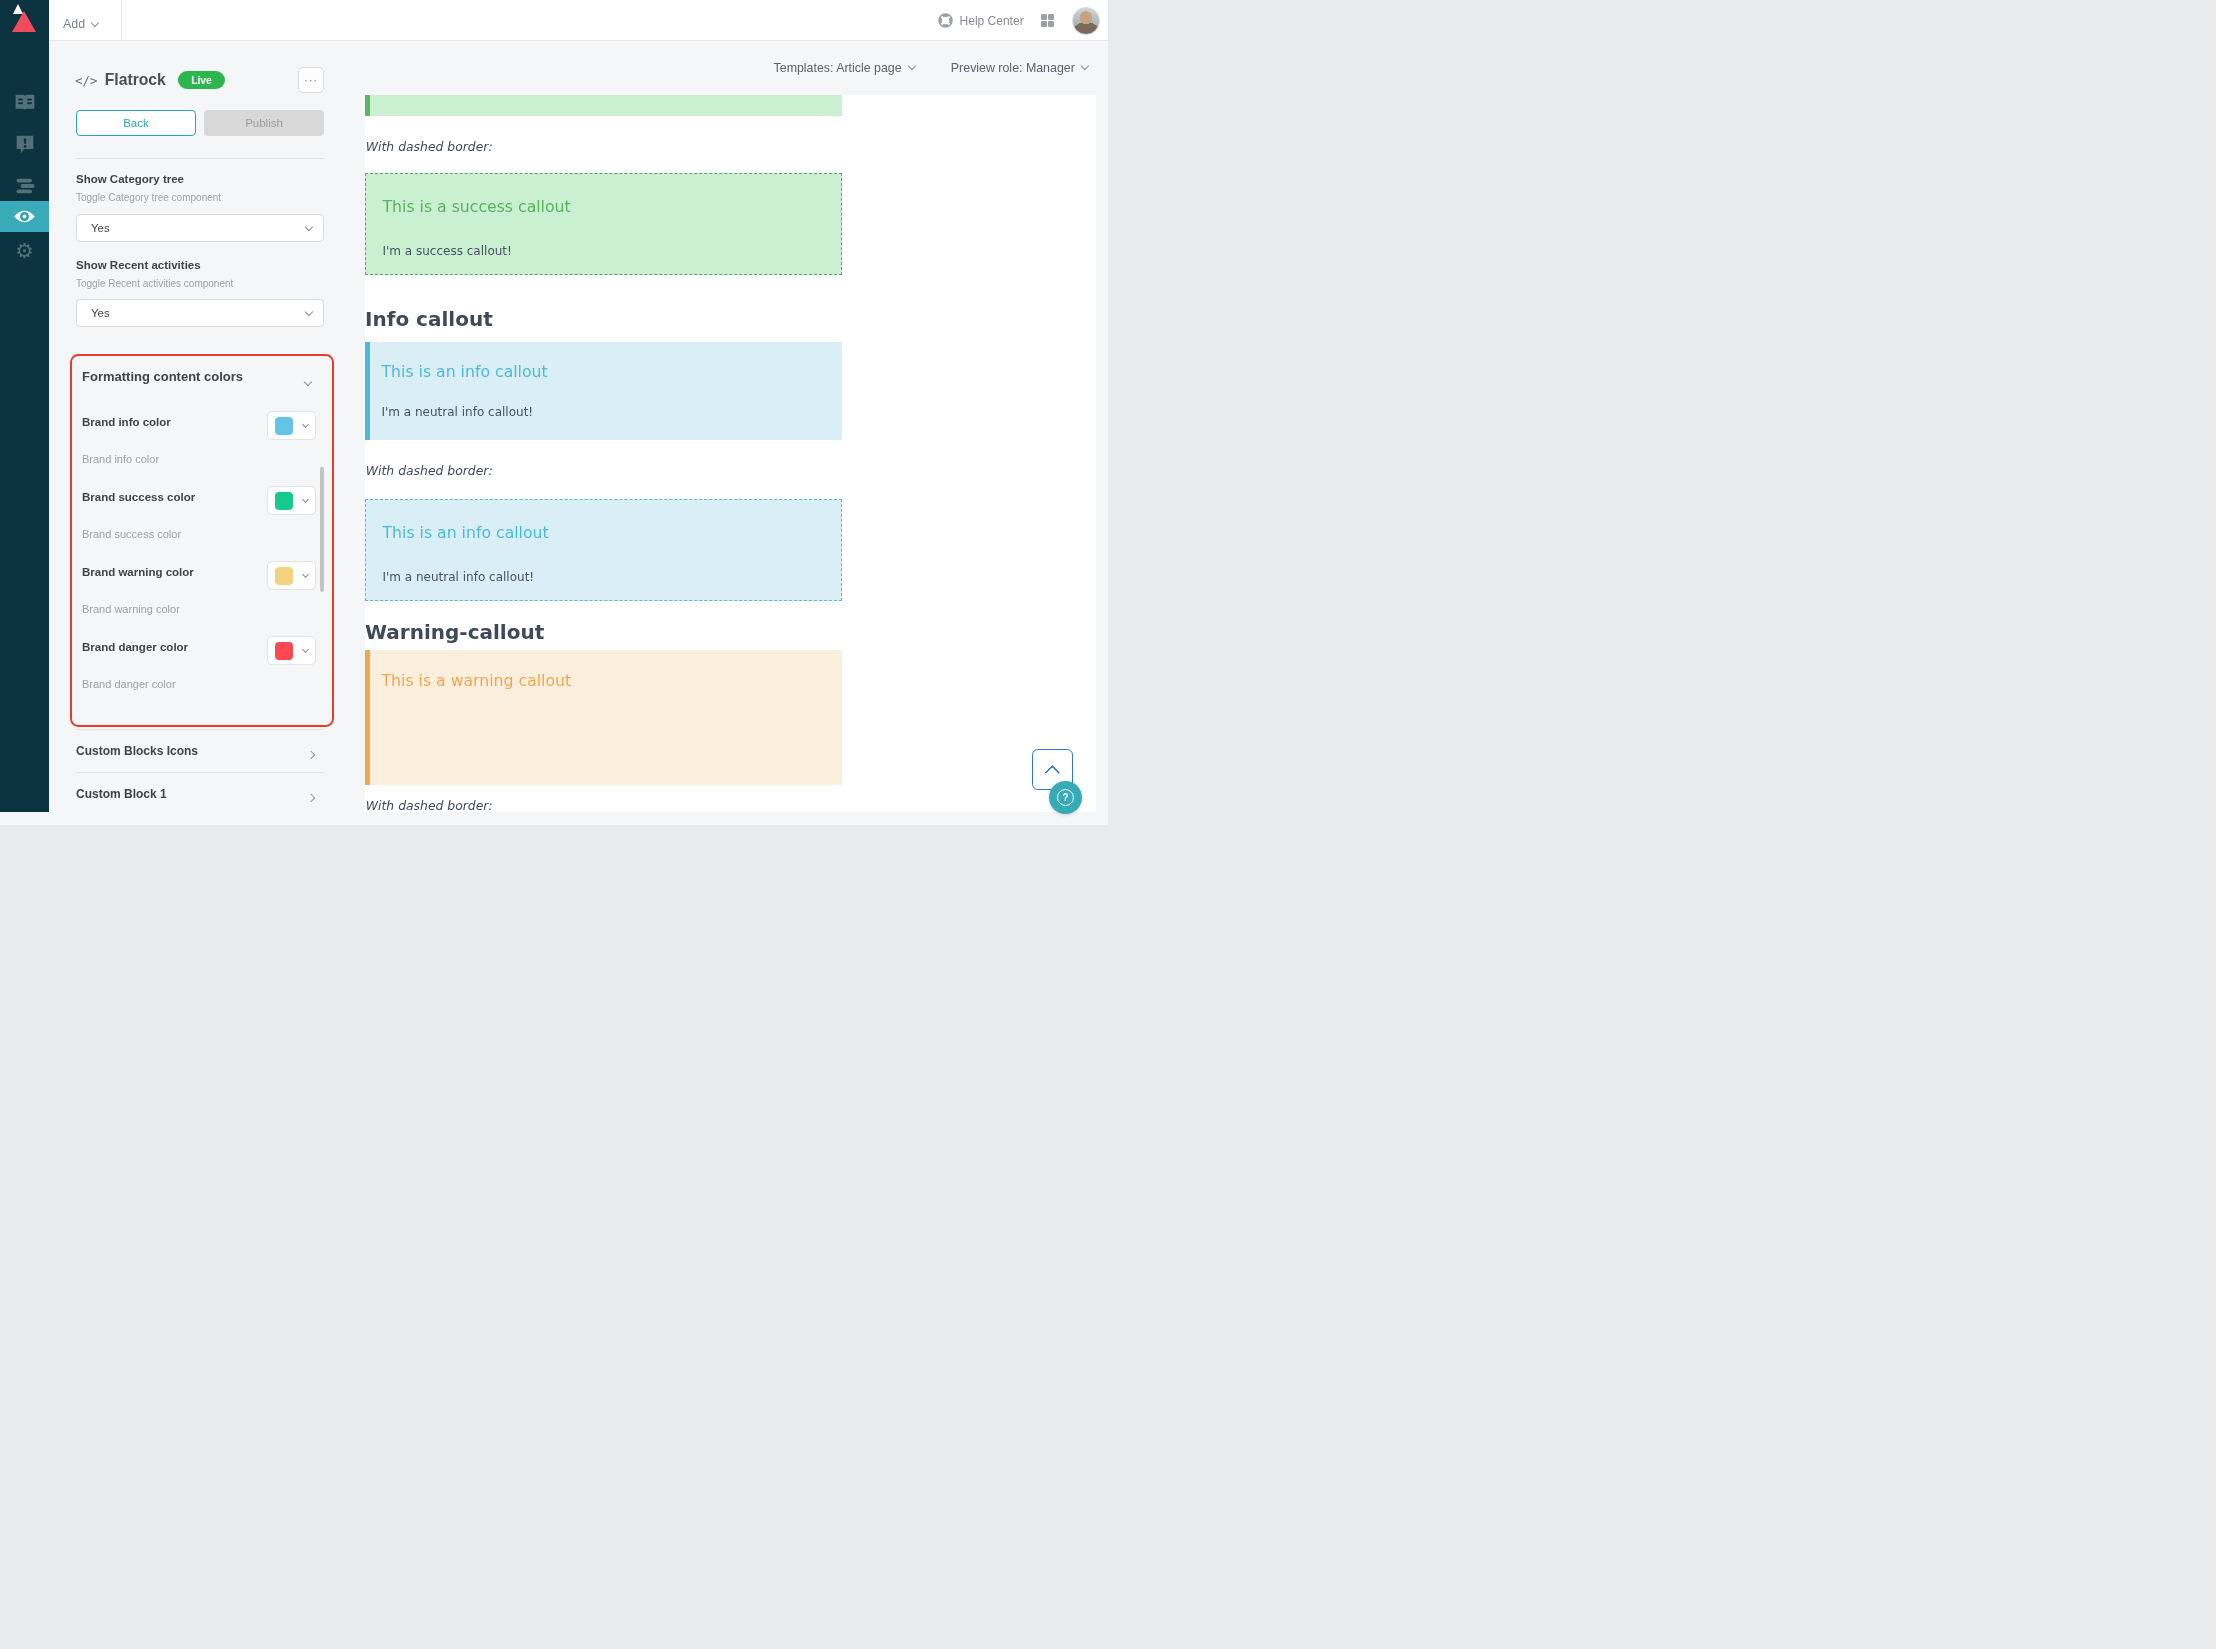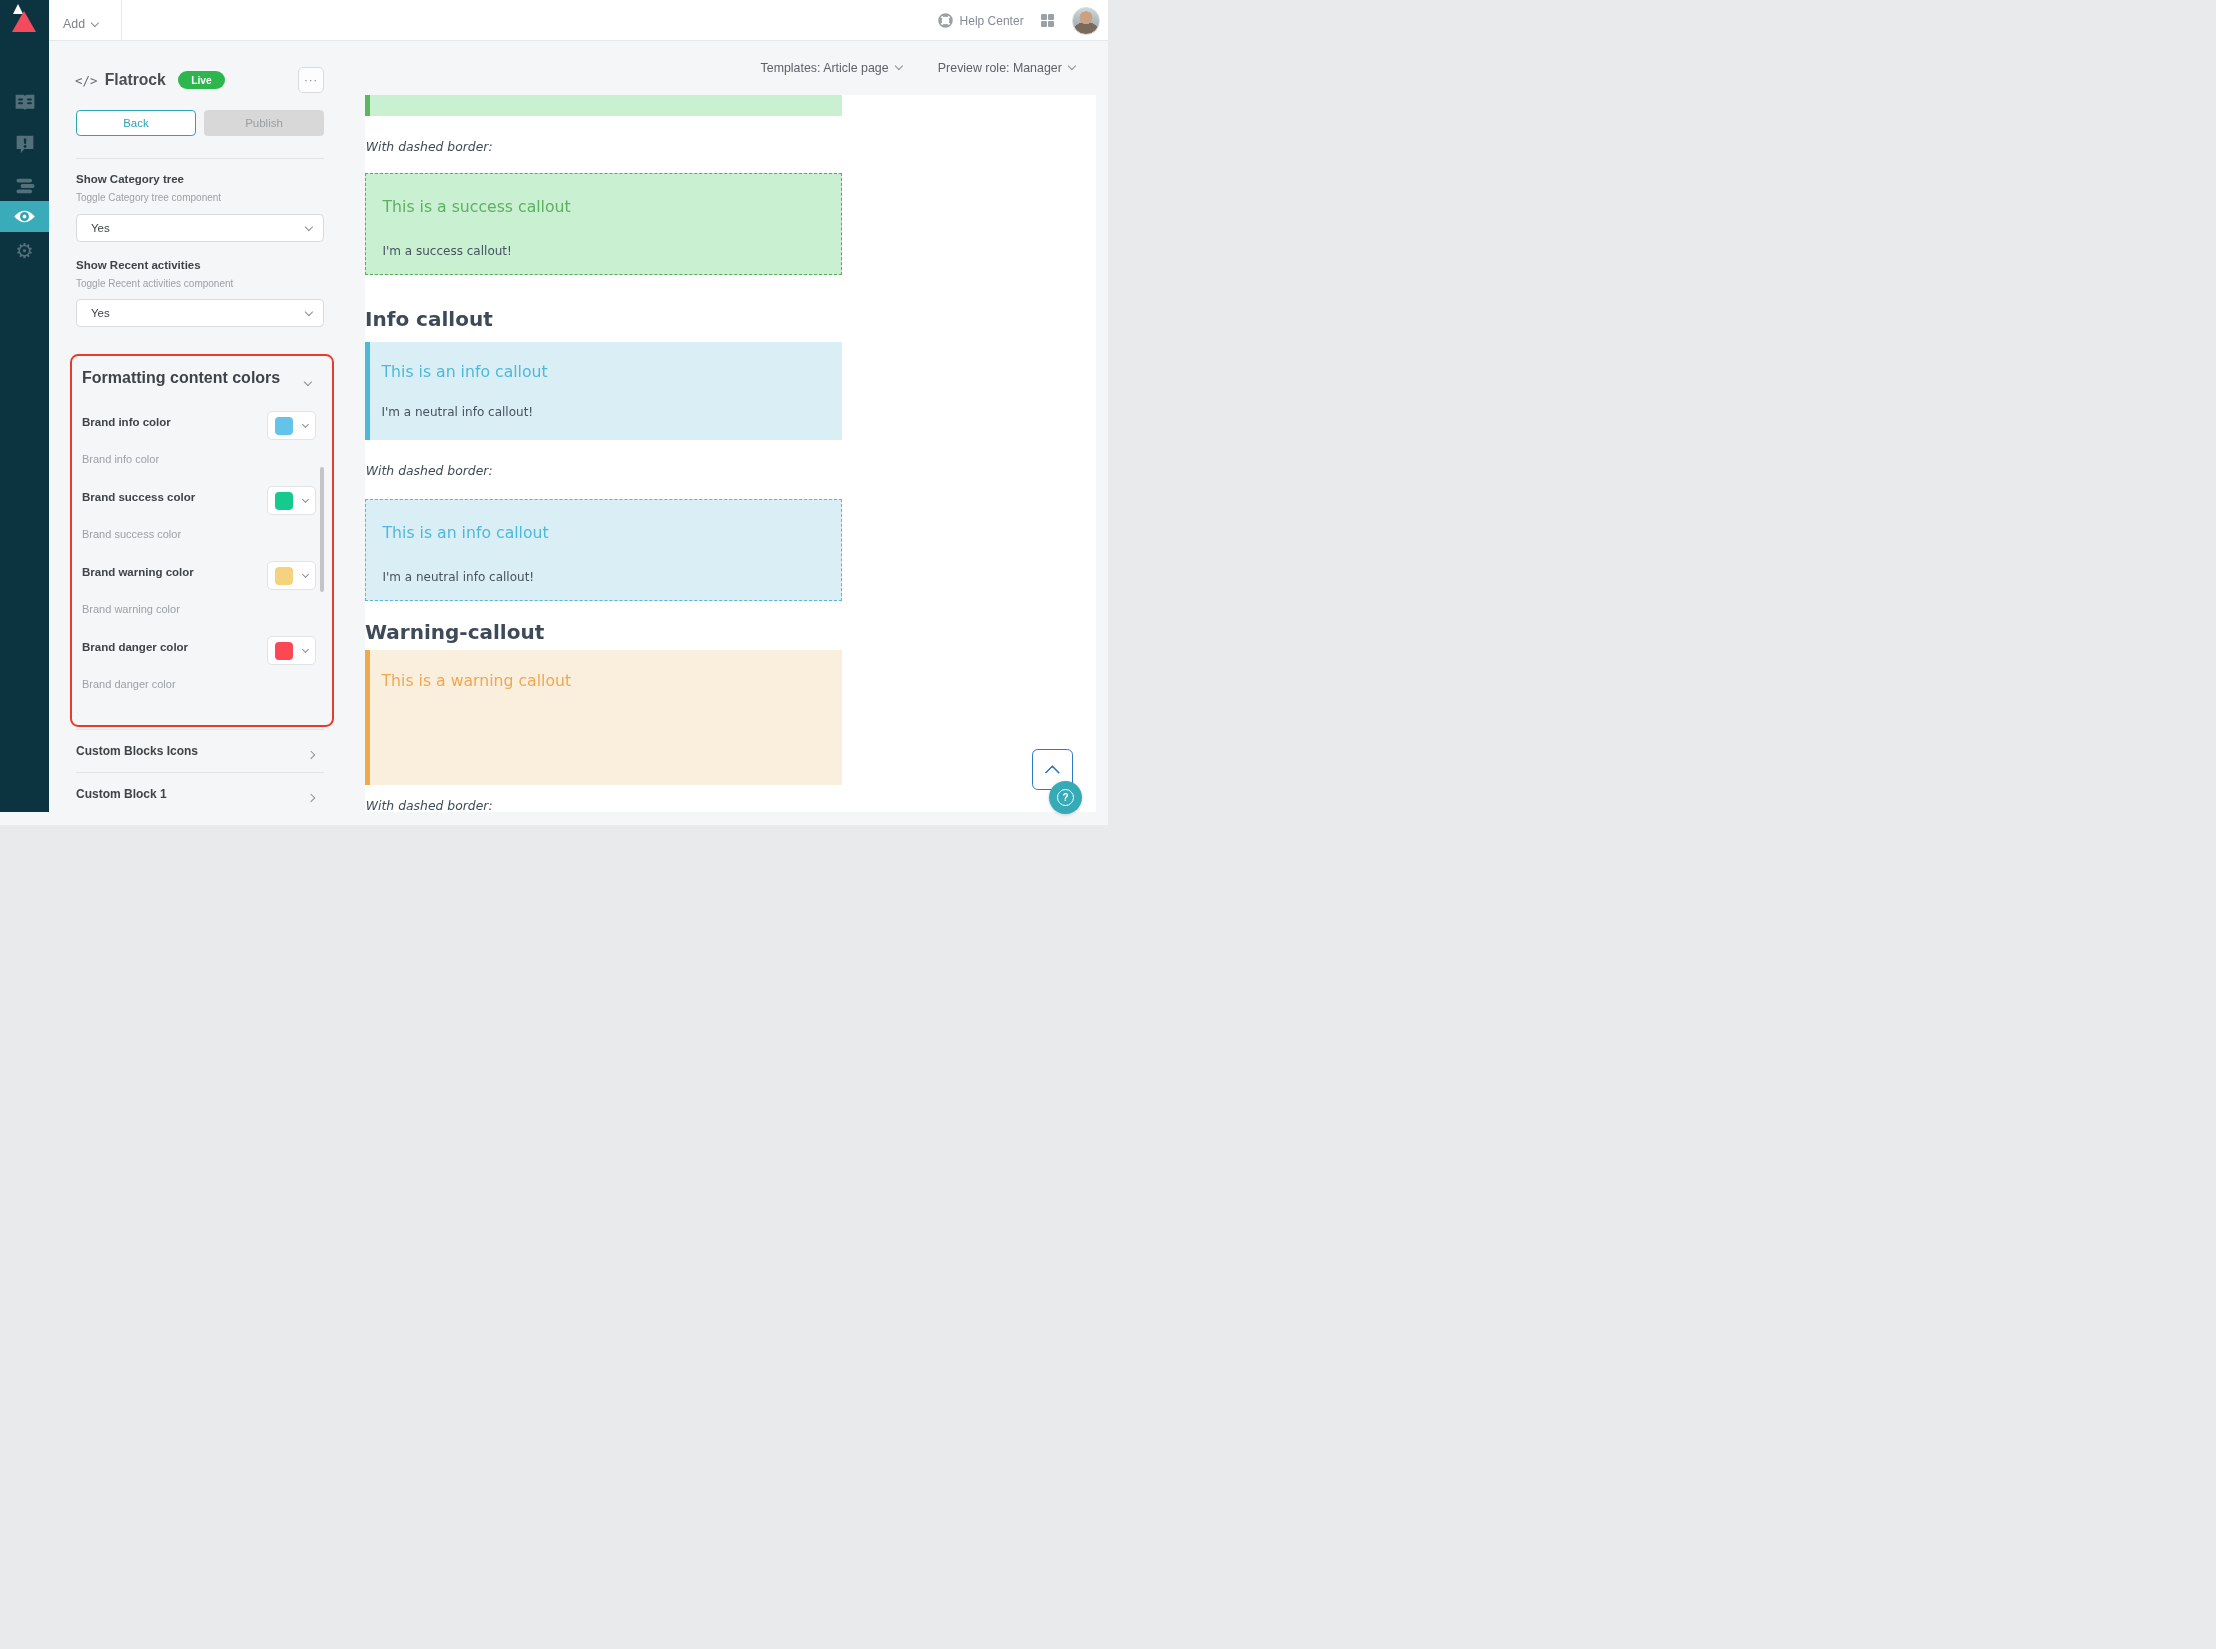--- a/index.html
+++ b/index.html
@@ -53,33 +53,33 @@
   .btn-back { left:76px; top:110px; width:120px; background:#fff; border:1.2px solid #2da3b4; color:#2da3b4; }
   .btn-publish { left:204px; top:110px; width:120px; background:#d8d8d8; border:none; color:#9a9da2; }
   .panel-divider { position:absolute; left:76px; width:248px; border-top:0.8px solid #e2e3e5; }
   .field-label { position:absolute; left:76px; font-size:11.5px; font-weight:700; color:#3f4449; }
   .field-desc { position:absolute; left:76px; font-size:10px; color:#9ca1a7; }
   .select { position:absolute; left:76px; width:248px; height:28px; background:#fff; border:0.8px solid #d8dadd;
     border-radius:4.1px; display:flex; align-items:center; padding:0 11.5px 0 14px; font-size:11.5px; color:#3f4449; cursor:pointer; }
   .select .chev { margin-left:auto; }
   .hl-box { position:absolute; left:70px; top:354px; width:264px; height:373px;
     border:2.5px solid #e83b2d; border-radius:8.2px; z-index:2; }
-  .sec-title { position:absolute; left:82px; top:369px; font-size:16px; font-weight:700; color:#3f4449; cursor:pointer; }
+  .sec-title { position:absolute; left:82px; top:369px; font-size:13px; font-weight:700; color:#3f4449; cursor:pointer; }
   .sec-chev { position:absolute; left:305px; top:373px; }
   .color-label { position:absolute; left:82px; font-size:11.5px; font-weight:700; color:#3f4449; }
   .color-desc { position:absolute; left:82px; font-size:11px; color:#9ca1a7; }
   .swatch-btn { position:absolute; left:267px; width:49px; height:29px; background:#fff; border:0.8px solid #e2e3e5;
     border-radius:5px; display:flex; align-items:center; padding:0 6.6px; cursor:pointer; }
   .swatch { width:18px; height:18px; border-radius:4.1px; }
   .swatch-btn .chev { width:5px; height:5px; margin-left:auto; }
   .panel-scrollbar { position:absolute; left:320px; top:467px; width:4.1px; height:125px; background:#c2c4c6; border-radius:2.5px; cursor:pointer; }
   .link-row-label { position:absolute; left:76px; font-size:12px; font-weight:700; color:#3f4449; cursor:pointer; }
   .link-chev { position:absolute; left:308px; }
   
-  .pv-toolbar { position:absolute; left:352px; top:41px; width:723px; height:53px; display:flex;
+  .pv-toolbar { position:absolute; left:365px; top:41px; width:723px; height:53px; display:flex;
     align-items:center; justify-content:flex-end; gap:36px; font-size:12.4px; color:#5d6269; }
   .pv-dd { display:flex; align-items:center; gap:7.4px; cursor:pointer; }
   
   .iframe { position:absolute; left:365px; top:95px; width:731px; height:717px; background:#fff;
     overflow:hidden; font-family:"DejaVu Sans", sans-serif; }
   .callout { position:absolute; left:0; width:477px; }
   .cbar { position:absolute; left:0; top:0; bottom:0; width:5px; }
   .ctitle { position:absolute; left:16.5px; font-size:15.7px; }
   .cbody { position:absolute; left:16.5px; font-size:12px; color:#47525f; line-height:21px; }
   .dashed-note { position:absolute; left:0.8px; font-size:12.4px; font-style:italic; color:#3d4a57; }

